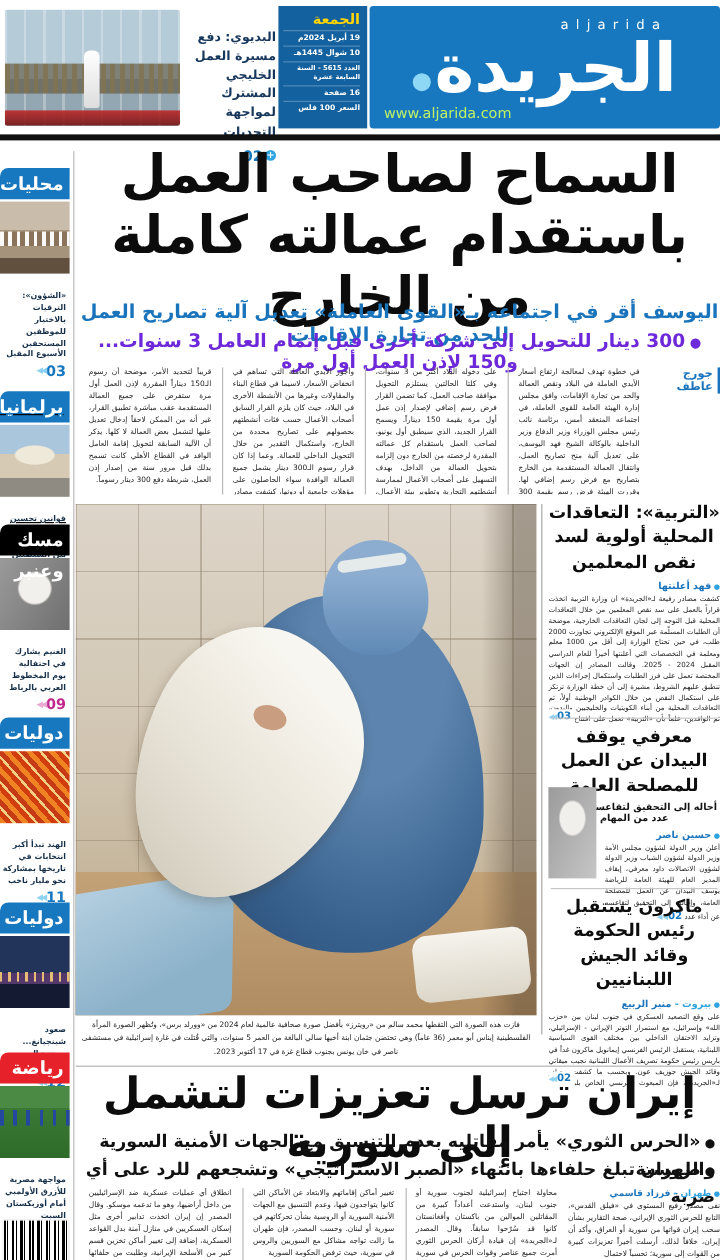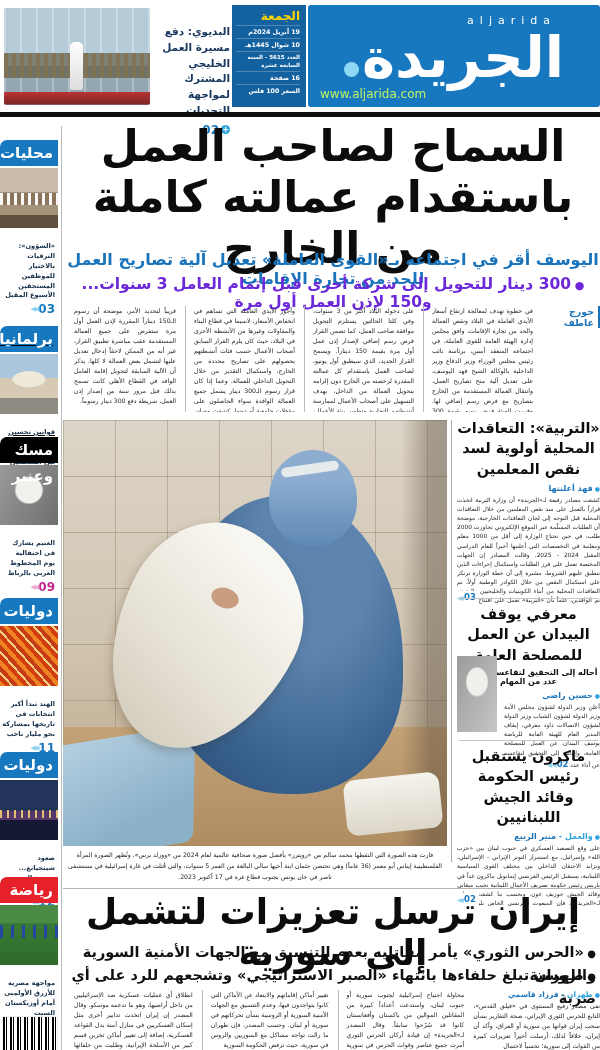--- a/index.html
+++ b/index.html
@@ -237,33 +237,33 @@
         <span>كشفت مصادر رفيعة لـ«الجريدة» أن وزارة التربية اتخذت قراراً بالعمل على سد نقص المعلمين من خلال التعاقدات المحلية قبل التوجه إلى لجان التعاقدات الخارجية، موضحة أن الطلبات المسلّمة عبر الموقع الإلكتروني تجاوزت 2000 طلب، في حين تحتاج الوزارة إلى أقل من 1000 معلم ومعلمة في التخصصات التي أعلنتها أخيراً للعام الدراسي المقبل 2024 - 2025. وقالت المصادر إن الجهات المختصة تعمل على فرز الطلبات واستكمال إجراءات الذين تنطبق عليهم الشروط، مشيرة إلى أن خطة الوزارة ترتكز على استكمال النقص من خلال الكوادر الوطنية أولاً، ثم التعاقدات المحلية من أبناء الكويتيات والخليجيين والبدون، ثم الوافدين، علماً بأن «التربية» تعمل على افتتاح وتشغيل أكثر من 12 مدرسة جديدة العام المقبل.</span>
         <span class="mark endmark"><span class="n">03</span> <span class="ff">◀◀</span></span>
       </div>
     </div>
 
     <div class="rdiv" style="top:180px;"></div>
 
     <div class="r-art" style="top:186px;">
       <div class="r-title">معرفي يوقف البيدان عن العمل للمصلحة العامة</div>
       <div class="r-sub">أحاله إلى التحقيق لتقاعسه عن أداء عدد من المهام</div>
-      <div class="r-by">حسين راضي</div>
+      <div class="r-by">حسين ناصر</div>
       <div class="r-body" style="width:96px;height:74px;">
         <span>أعلن وزير الدولة لشؤون مجلس الأمة وزير الدولة لشؤون الشباب وزير الدولة لشؤون الاتصالات داود معرفي، إيقاف المدير العام للهيئة العامة للرياضة يوسف البيدان عن العمل للمصلحة العامة، وإحالته إلى التحقيق لتقاعسه عن أداء عدد</span>
         <span class="mark"> <span class="n">02</span><span class="ff">◀◀</span></span>
       </div>
     </div>
     <div class="b-portrait"></div>
 
     <div class="rdiv" style="top:322px;"></div>
 
     <div class="r-art" style="top:328px;">
       <div class="r-title">ماكرون يستقبل رئيس الحكومة وقائد الجيش اللبنانيين</div>
-      <div class="r-by"><span class="city">والعمل - </span><span>منير الربيع</span></div>
+      <div class="r-by"><span class="city">بيروت - </span><span>منير الربيع</span></div>
       <div class="r-body" style="height:62px;">
         <span>على وقع التصعيد العسكري في جنوب لبنان بين «حزب الله» وإسرائيل، مع استمرار التوتر الإيراني - الإسرائيلي، وتزايد الاحتقان الداخلي بين مختلف القوى السياسية اللبنانية، يستقبل الرئيس الفرنسي إيمانويل ماكرون غداً في باريس رئيس حكومة تصريف الأعمال اللبنانية نجيب ميقاتي وقائد الجيش جوزيف عون. وبحسب ما كشفت مصادر لـ«الجريدة»، فإن المبعوث الفرنسي الخاص بلبنان جان إيف لودريان سيكون حاضراً في الاجتماع، لا سيما أنه كان زار الولايات المتحدة قبل أيام</span>
         <span class="mark endmark"><span class="n">02</span> <span class="ff">◀◀</span></span>
       </div>
     </div>
   </div>
 
   <div class="abs hr1"></div>
   <div class="abs b-headline">إيران ترسل تعزيزات لتشمل إلى سورية</div>
   <div class="abs b-bullet">«الحرس الثوري» يأمر مقاتليه بعدم التنسيق مع الجهات الأمنية السورية والروسية</div>

